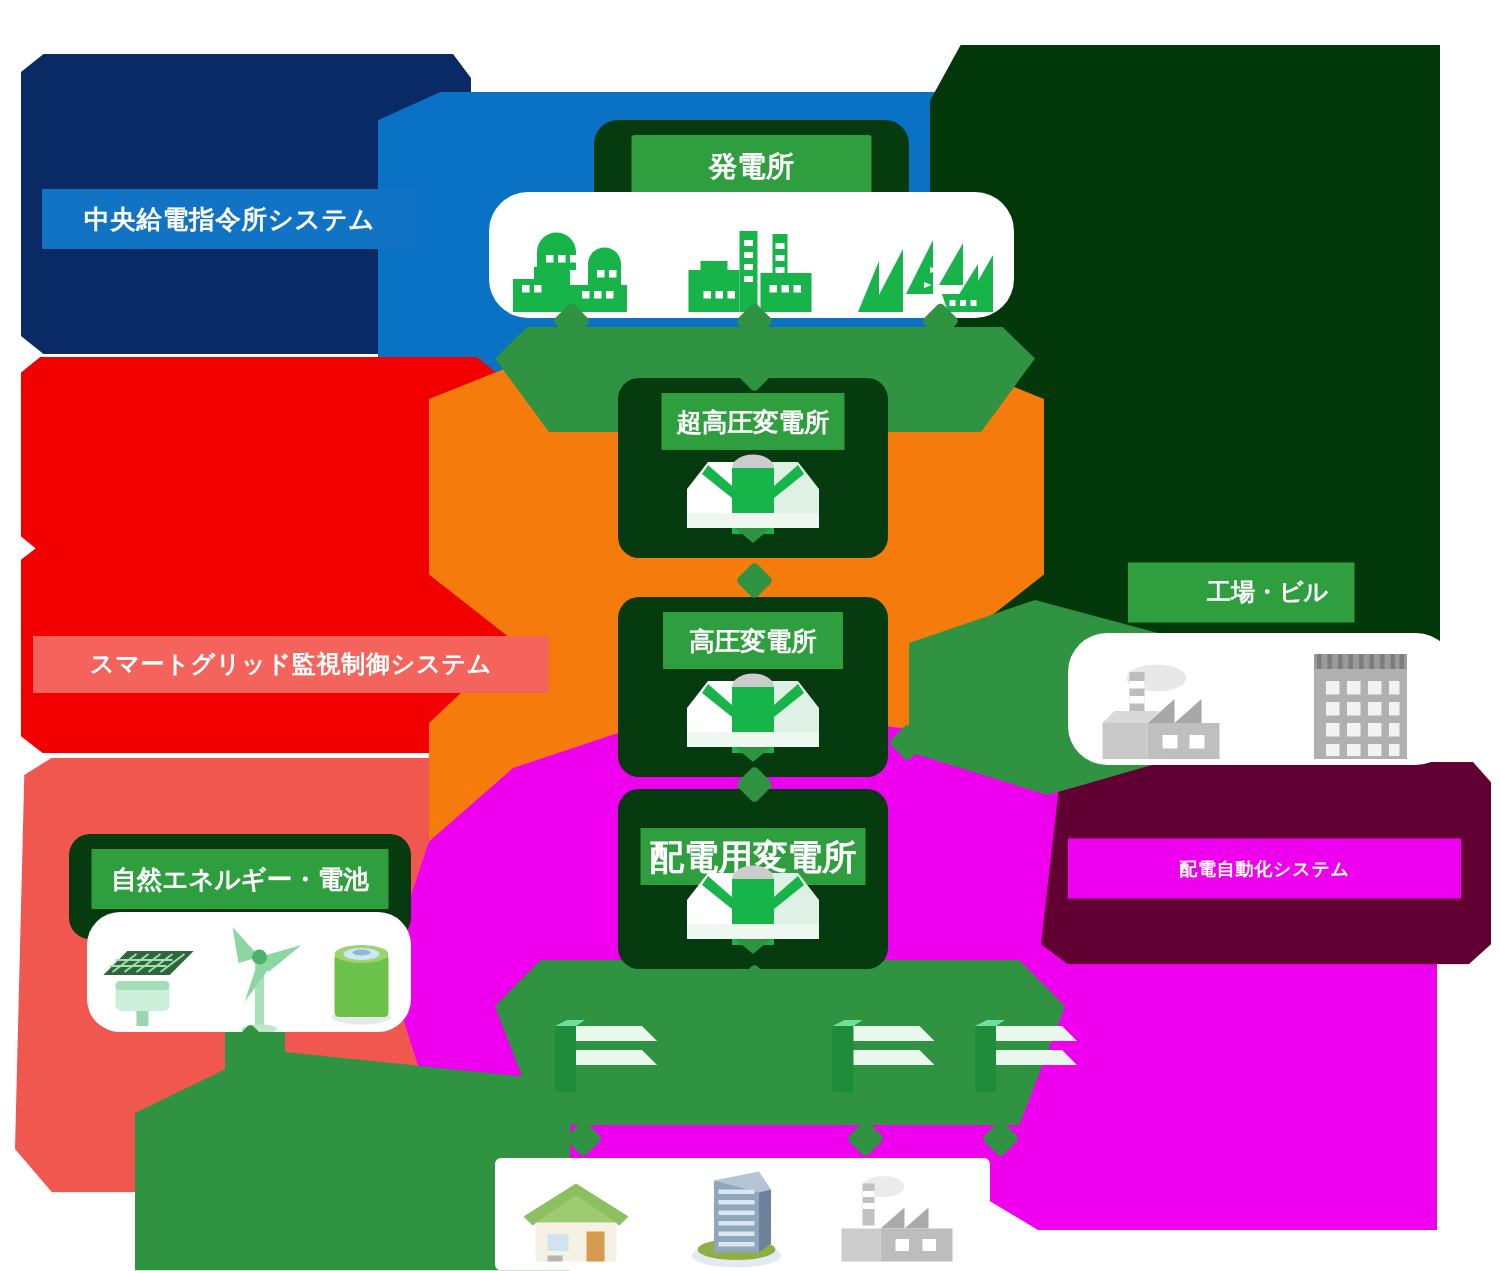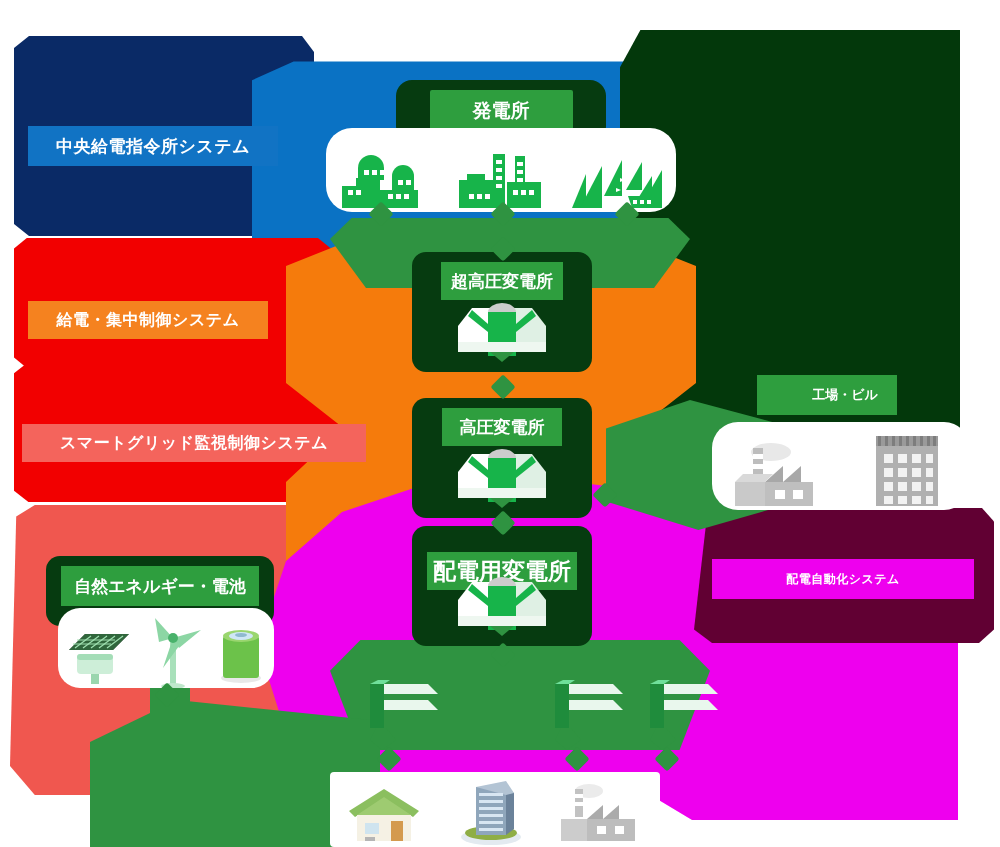--- a/index.html
+++ b/index.html
@@ -138,36 +138,36 @@
   .node .cap{
     margin-top:10px;
     background:#2e9e3e;
     color:#fff;font-weight:bold;
     display:flex;align-items:center;justify-content:center;
     white-space:nowrap;
     box-sizing:border-box;
   }
 
   #node-plant   {left:396px;top:80px; width:210px;height:62px;border-radius:16px;}
-  #node-plant .cap{width:143px;height:42px;font-size:19px;border-radius:2px;}
+  #node-plant .cap{width:160px;height:42px;font-size:19px;border-radius:2px;}
 
   #node-ehv     {left:412px;top:252px;width:180px;height:120px;}
   #node-ehv .cap{width:122px;height:38px;font-size:17px;}
 
   #node-hv      {left:412px;top:398px;width:180px;height:120px;}
   #node-hv .cap {width:120px;height:38px;font-size:17px;}
 
   #node-dist    {left:412px;top:526px;width:180px;height:120px;}
   #node-dist .cap{width:150px;height:38px;font-size:23px;margin-top:26px;}
 
   #node-renew   {left:46px;top:556px;width:228px;height:70px;border-radius:14px;}
   #node-renew .cap{width:198px;height:40px;font-size:17px;}
 
   #node-factory {left:752px;top:375px;width:150px;height:52px;border-radius:4px;background:transparent;}
-  #node-factory .cap{margin-top:0;width:140px;height:40px;font-size:13px;padding-left:36px;}
+  #node-factory .cap{margin-top:0;width:151px;height:40px;font-size:16px;padding-left:36px;}
 
   
   .panel{
     position:absolute;
     background:#ffffff;
     box-sizing:border-box;
   }
   #panel-plants{
     left:326px;top:128px;width:350px;height:84px;
     border-radius:26px;
@@ -218,21 +218,20 @@
   <div class="zone z-maroon"></div>
 
   <div class="zone z-green-bus-top"></div>
   <div class="zone z-green-right"></div>
   <div class="zone z-green-bottom"></div>
   <div class="zone z-green-left-low"></div>
   <div class="zone z-green-stem"></div>
 
   <div class="badge badge-blue" id="lbl-central">中央給電指令所システム</div>
 
-  <div class="badge badge-orange" id="lbl-dispatch">給電・集中制御システム</div>
 
   <div class="badge badge-pink" id="lbl-smartgrid">スマートグリッド監視制御システム</div>
 
   <div class="badge badge-magenta" id="lbl-distauto">配電自動化システム</div>
 
   <div class="node" id="node-plant">
     <div class="cap">発電所</div>
   </div>
 
   <div class="node" id="node-ehv">

